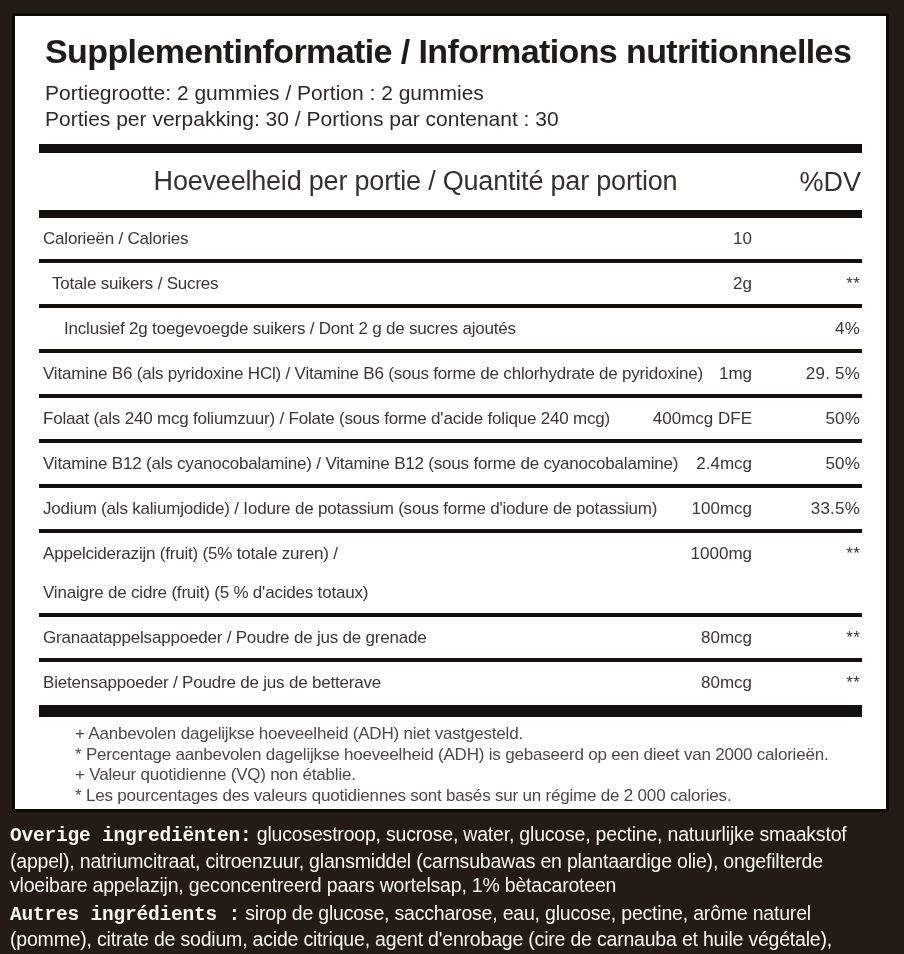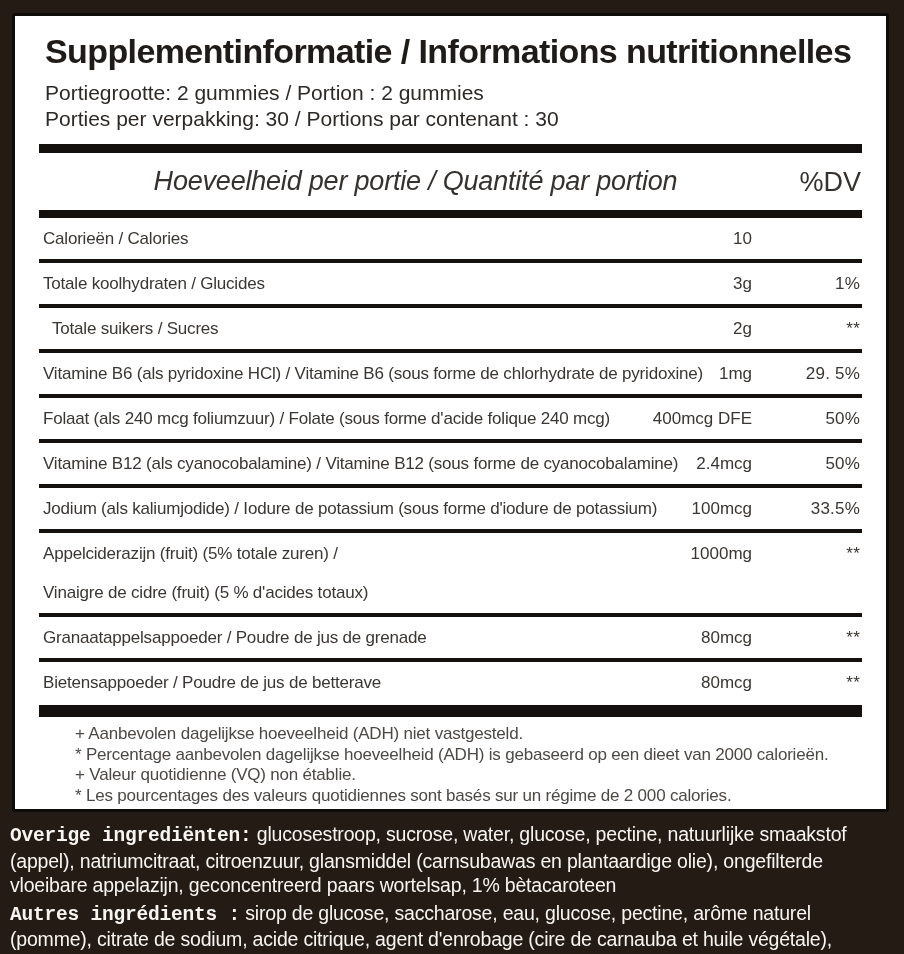--- a/index.html
+++ b/index.html
@@ -52,21 +52,20 @@
     display:flex;
     align-items:center;
     justify-content:center;
   }
   .header-amount{
     font-size:27px;
     color:#35312e;
     letter-spacing:-0.2px;
     white-space:nowrap;
     margin-right:70px;
-    font-style:italic;
   }
   .header-dv{
     position:absolute;
     right:1px; top:50%;
     transform:translateY(-50%);
     font-size:27px;
     color:#35312e;
   }
   .t-row{
     position:relative;
@@ -149,32 +148,32 @@
 
   <div class="bar bar-header"></div>
 
   <div id="nutrient-rows">
   <div class="t-row">
     <div class="row-name">Calorieën / Calories</div>
     <div class="row-amount">10</div>
     <div class="row-dv"></div>
   </div>
 
-  <div class="t-row">
-    <div class="row-name">Totale koolhydraten / Glucides</div>
-    <div class="row-amount">3g</div>
-    <div class="row-dv">1%</div>
-  </div>
 
   <div class="t-row indent-1">
     <div class="row-name">Totale suikers / Sucres</div>
     <div class="row-amount">2g</div>
     <div class="row-dv">**</div>
   </div>
 
+  <div class="t-row indent-2">
+    <div class="row-name">Inclusief 2g toegevoegde suikers / Dont 2 g de sucres ajoutés</div>
+    <div class="row-amount"></div>
+    <div class="row-dv">4%</div>
+  </div>
 
   <div class="t-row">
     <div class="row-name">Vitamine B6 (als pyridoxine HCl) / Vitamine B6 (sous forme de chlorhydrate de pyridoxine)</div>
     <div class="row-amount">1mg</div>
     <div class="row-dv">29. 5%</div>
   </div>
 
   <div class="t-row">
     <div class="row-name">Folaat (als 240 mcg foliumzuur) / Folate (sous forme d'acide folique 240 mcg)</div>
     <div class="row-amount">400mcg DFE</div>

